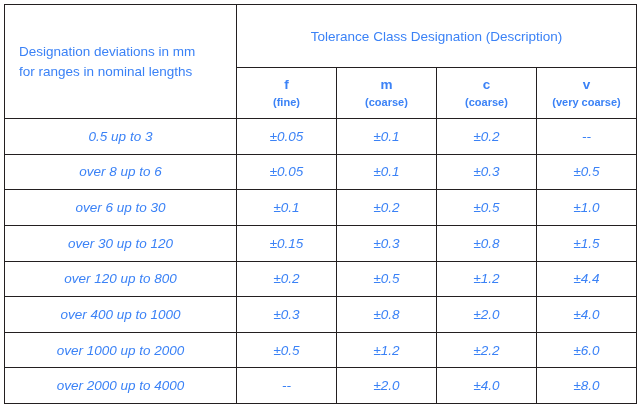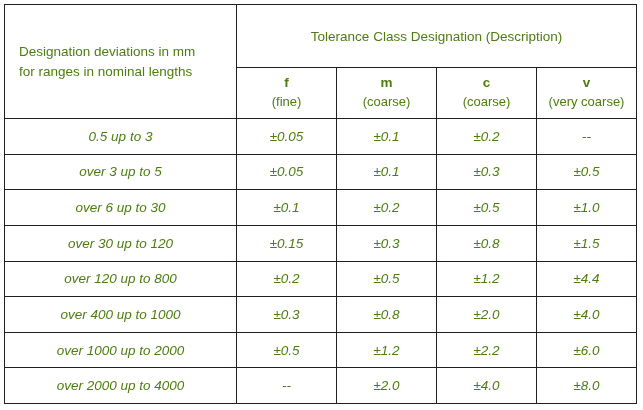--- a/index.html
+++ b/index.html
@@ -28,21 +28,21 @@
     table-layout: fixed;
     border: 1.5px solid #231f20;
   }
   table.tol td, table.tol th {
     border: 1.5px solid #231f20;
     padding: 0 6px;
     text-align: center;
     vertical-align: middle;
     font-size: 13.5px;
     font-weight: normal;
-    color: #4d7c0f;
+    color: #3b82f6;
   }
   .corner-head {
     width: 232px;
     text-align: left !important;
     padding-left: 14px !important;
     padding-right: 8px !important;
     font-weight: bold;
     font-size: 13.5px;
     line-height: 1.45;
   }
@@ -56,22 +56,22 @@
     height: 50px;
     line-height: 1.4;
   }
   .class-head .cls {
     display: block;
     font-weight: bold;
     font-size: 13.5px;
   }
   .class-head .desc {
     display: block;
-    font-weight: normal;
-    font-size: 13px;
+    font-weight: bold;
+    font-size: 11px;
   }
   .row-label {
     text-align: center;
     font-size: 13.5px;
   }
   tbody tr { height: 35px; font-style: italic; }
   col.c-range { width: 232px; }
   col.c-val { width: 100px; }
 </style>
 </head>
@@ -115,21 +115,21 @@
     </thead>
     <tbody>
       <tr>
         <td class="row-label">0.5 up to 3</td>
         <td>±0.05</td>
         <td>±0.1</td>
         <td>±0.2</td>
         <td>--</td>
       </tr>
       <tr>
-        <td class="row-label">over 3 up to 5</td>
+        <td class="row-label">over 8 up to 6</td>
         <td>±0.05</td>
         <td>±0.1</td>
         <td>±0.3</td>
         <td>±0.5</td>
       </tr>
       <tr>
         <td class="row-label">over 6 up to 30</td>
         <td>±0.1</td>
         <td>±0.2</td>
         <td>±0.5</td>

